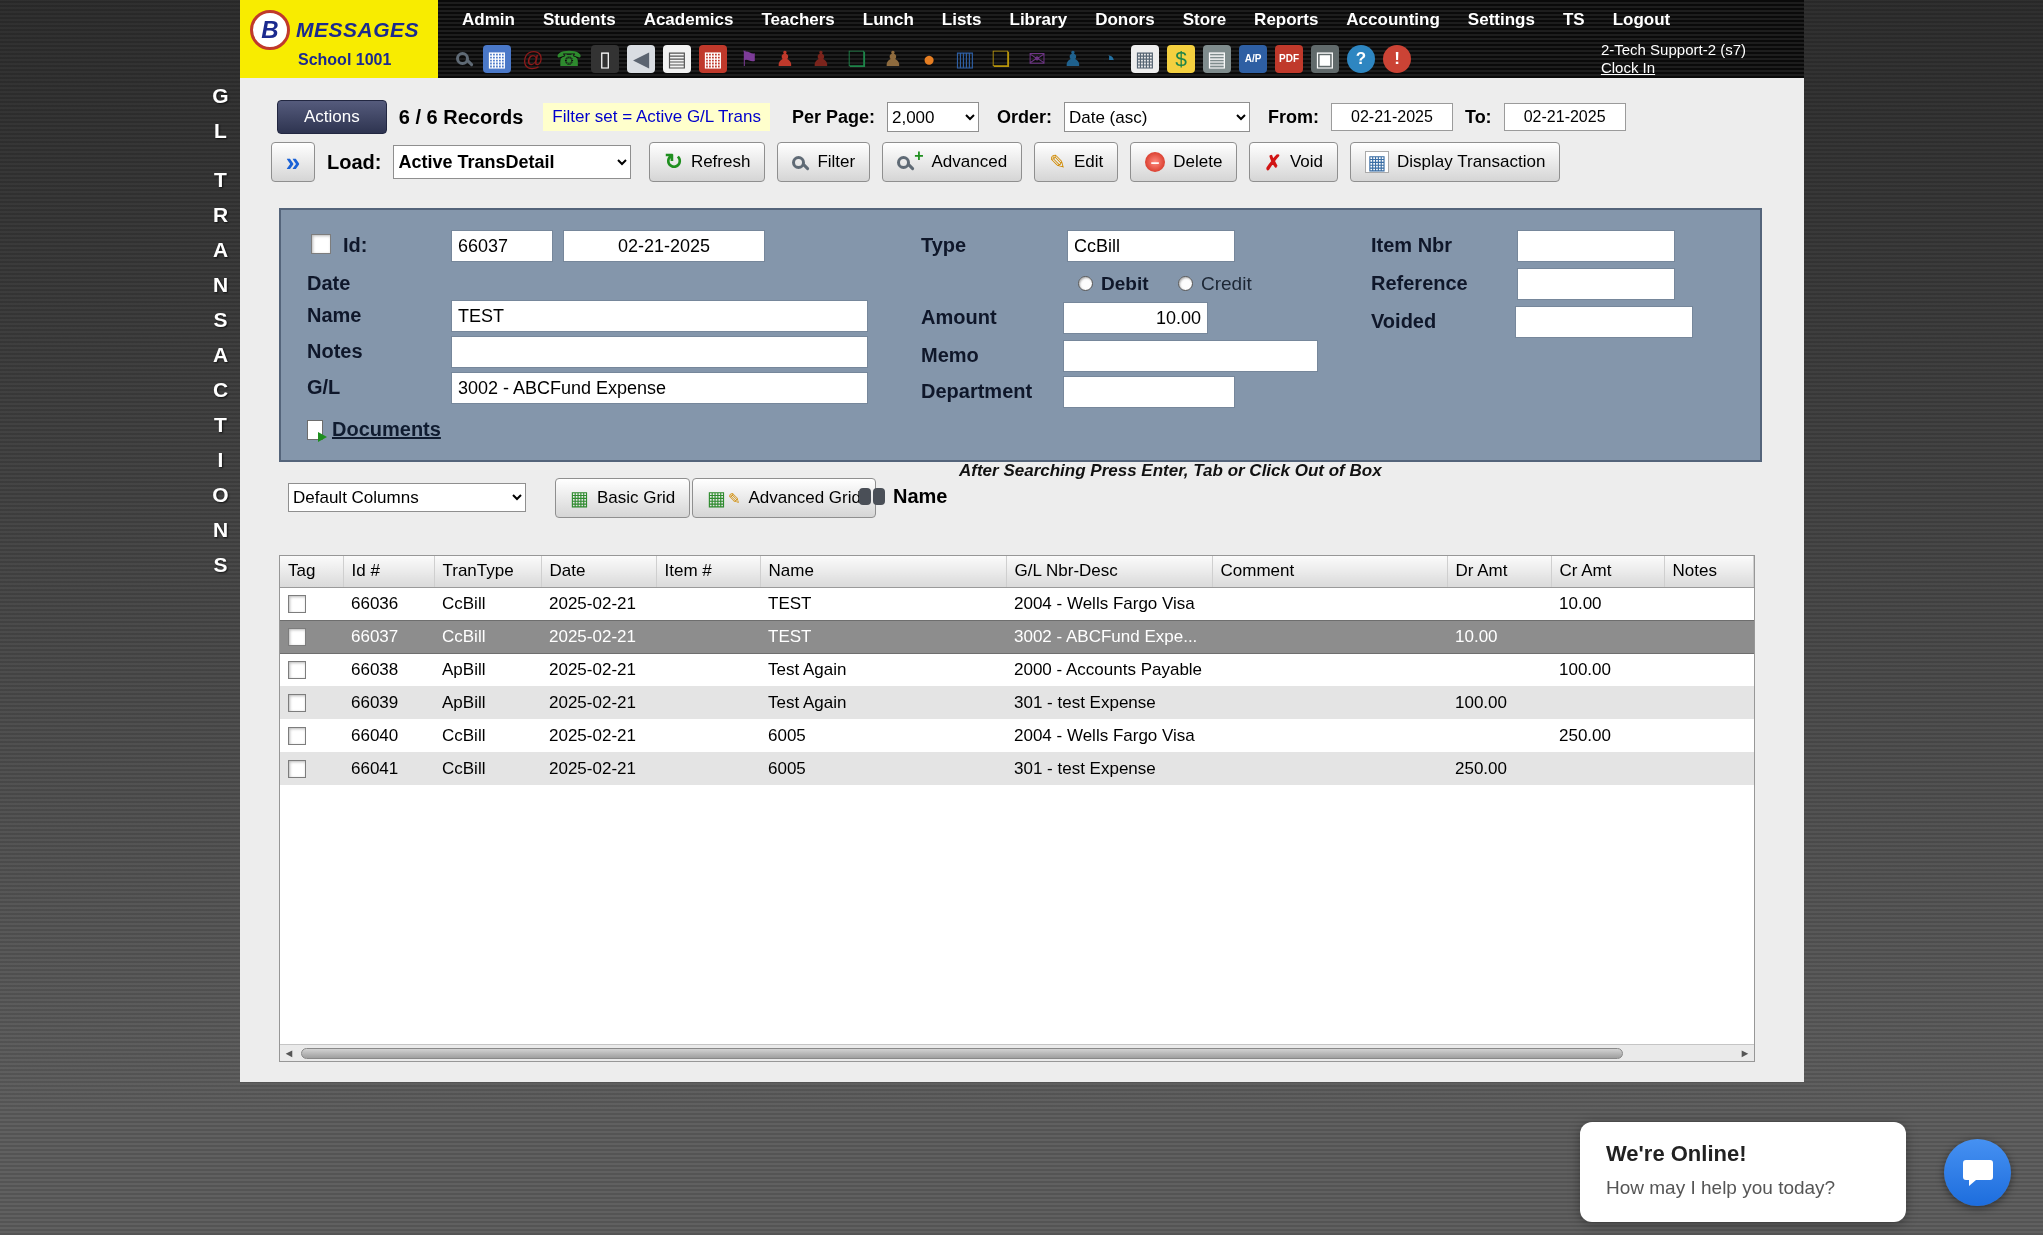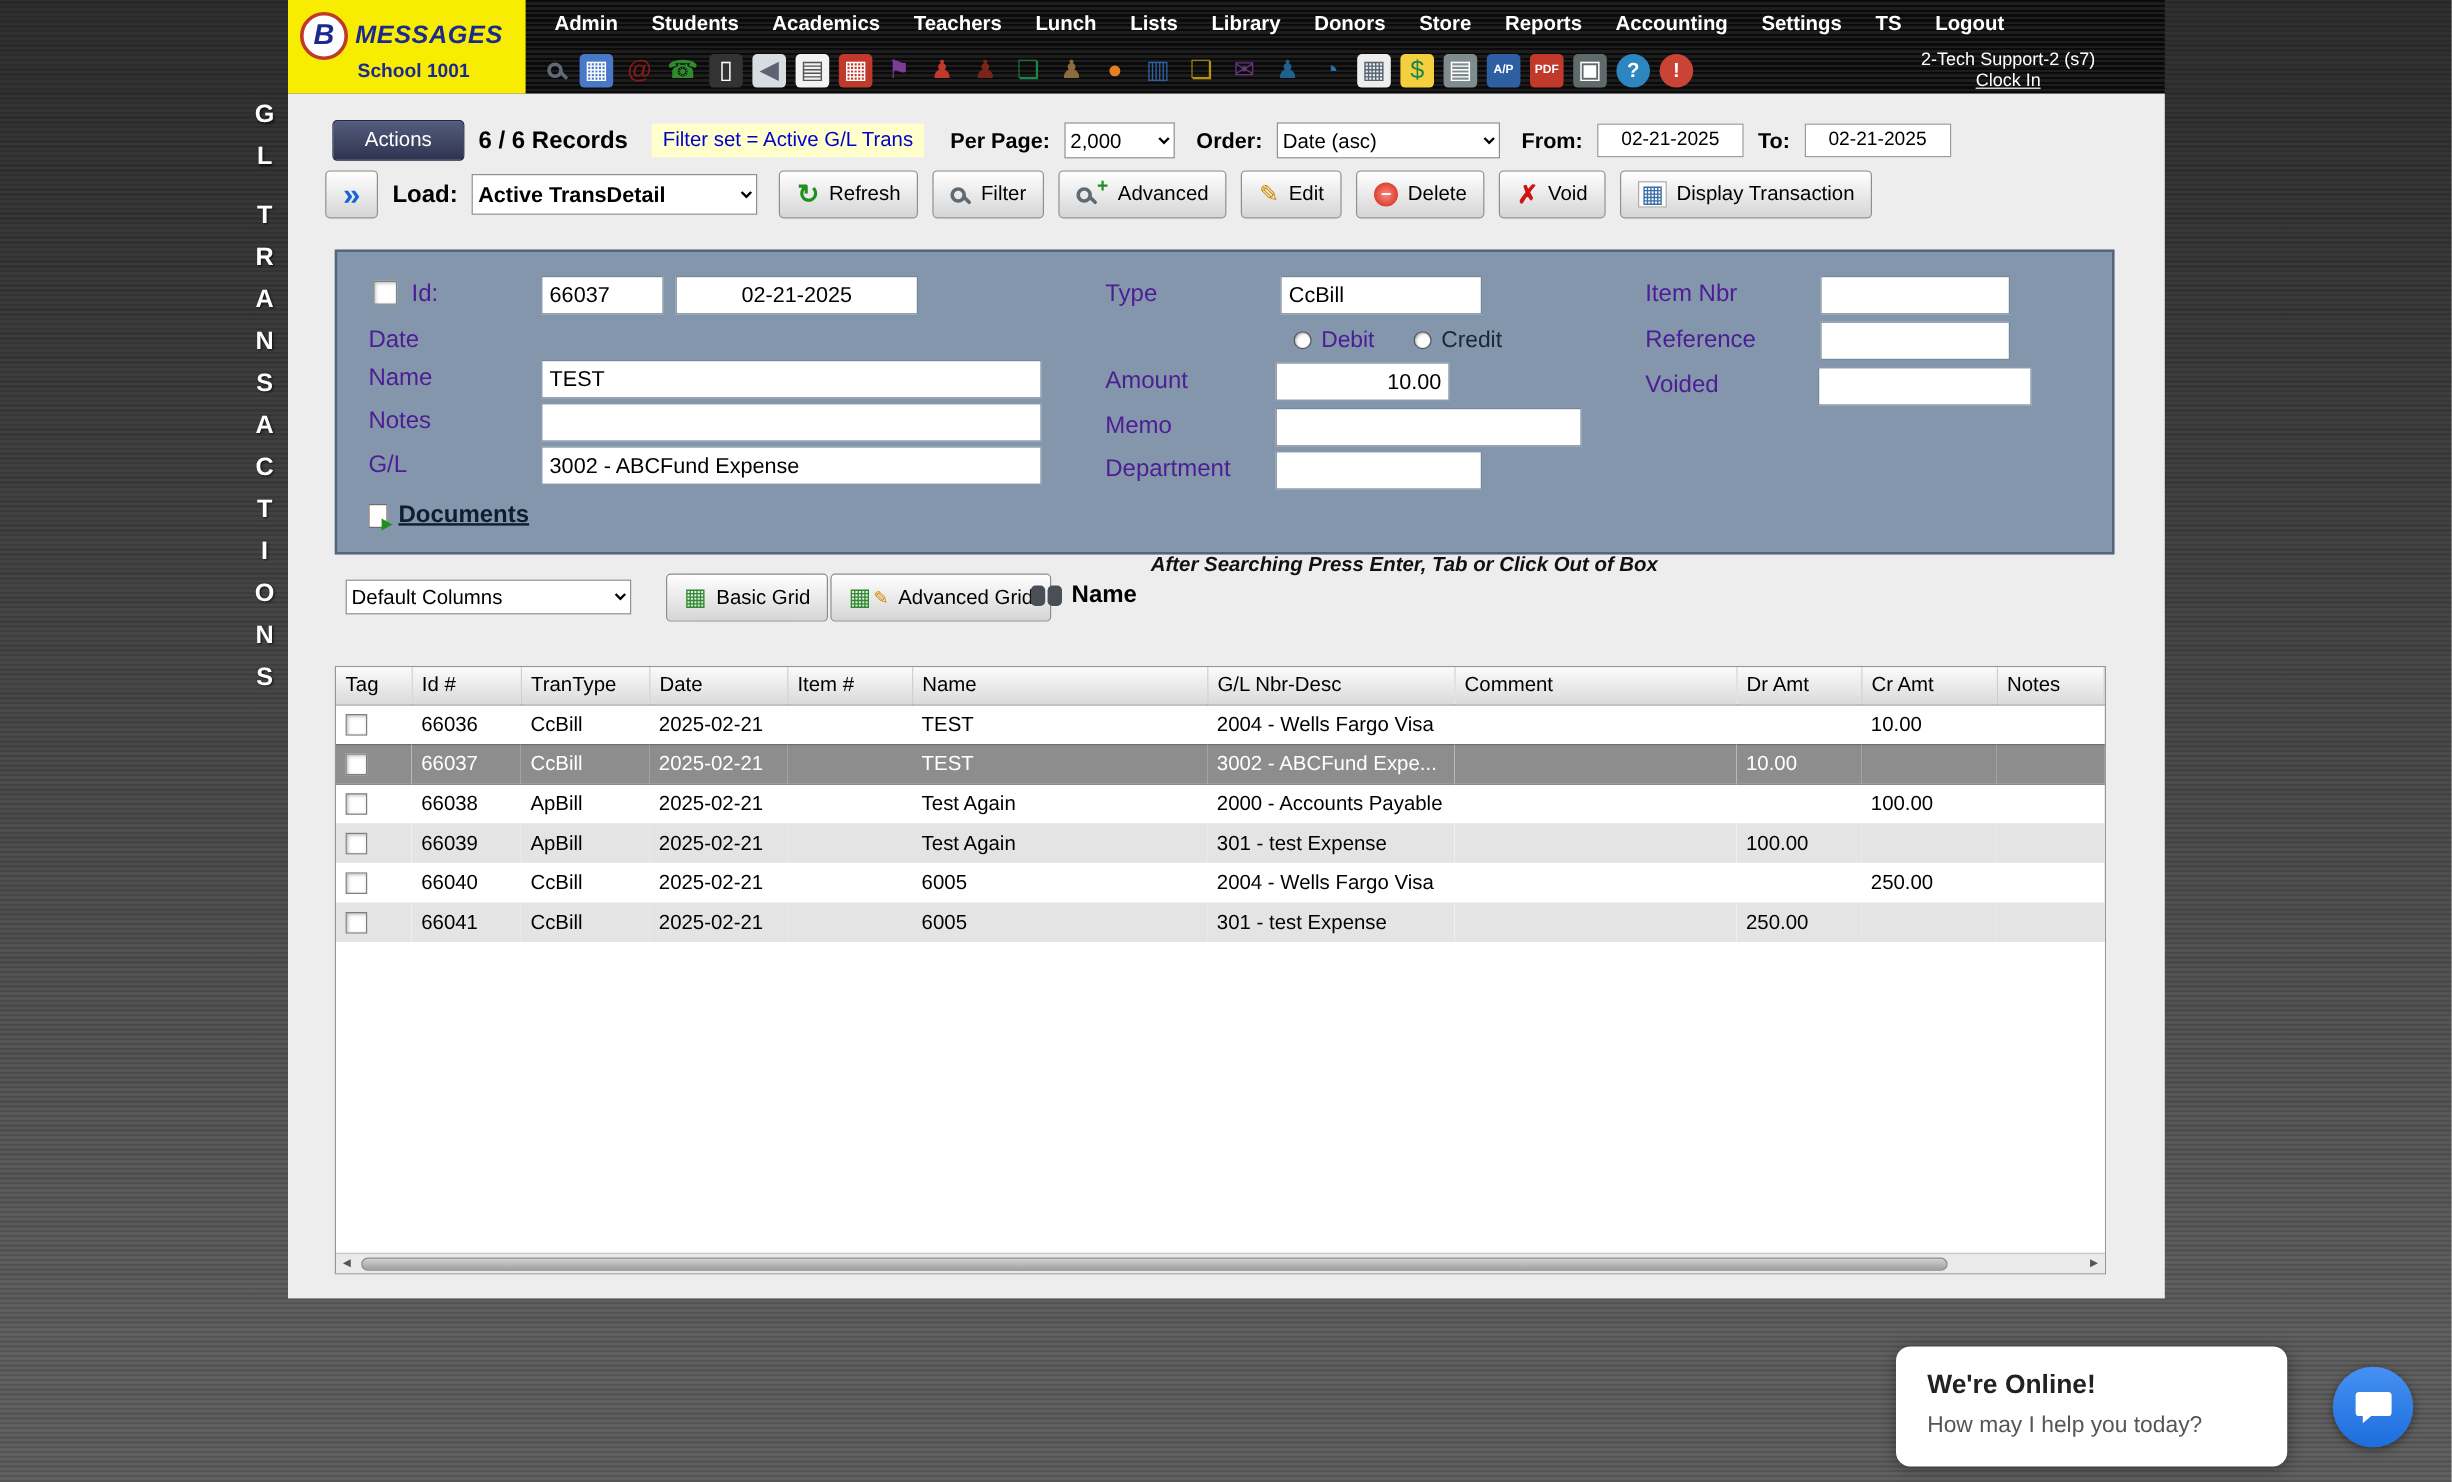--- a/index.html
+++ b/index.html
@@ -25,21 +25,21 @@
   .logo-mark { width:40px; height:40px; border-radius:50%; background:#fff; border:3px solid #c0392b; color:#1b2a8f; font-weight:bold; font-style:italic; font-size:24px; display:flex; align-items:center; justify-content:center; }
   .brand { color:#1b2a8f; font-weight:bold; font-style:italic; font-size:21px; letter-spacing:.5px; }
   .school { color:#1b2a8f; font-weight:bold; font-size:16px; margin-left:48px; margin-top:1px; }
   .header-right { flex:1; display:flex; flex-direction:column; position:relative; }
   .nav-bar { height:39px; display:flex; align-items:center; padding-left:10px; }
   .nav-item { color:#fff; font-weight:bold; font-size:17px; padding:0 14px; cursor:pointer; white-space:nowrap; }
   .icon-bar { height:39px; display:flex; align-items:center; gap:8px; padding-left:12px; }
   .tbicon { width:28px; height:28px; display:inline-flex; align-items:center; justify-content:center; font-size:21px; border-radius:4px; cursor:pointer; line-height:1; flex-shrink:0; }
   .tbicon.txt { font-size:10px; font-weight:bold; letter-spacing:0; }
   .tbicon.circle { border-radius:50%; font-size:17px; font-weight:bold; }
-  .user-area { position:absolute; right:58px; top:41px; text-align:center; color:#fff; font-size:15px; line-height:18px; }
+  .user-area { position:absolute; right:58px; top:41px; color:#fff; font-size:15px; line-height:18px; }
   .clock-in { color:#fff; text-decoration:underline; cursor:pointer; display:inline-block; }
 
   
   main { background:#ededed; height:1004px; position:relative; }
 
   .row1 { position:absolute; left:37px; top:22px; display:flex; align-items:center; gap:12px; height:34px; }
   .actions-btn { background:linear-gradient(#555b7c,#2e3450); color:#fff; border:1px solid #222741; border-radius:4px; padding:6px 26px; font-size:17px; cursor:pointer; font-family:inherit; }
   .records { font-weight:bold; font-size:20px; margin-left:0; white-space:nowrap; }
   .filter-set { background:#ffffcc; color:#0000cc; padding:4px 9px; font-size:17px; margin-left:8px; white-space:nowrap; }
   .lbl { font-weight:bold; font-size:18px; white-space:nowrap; }
@@ -61,21 +61,21 @@
   .ic.greengrid { color:#2e8b2e; font-size:20px; }
   .mag { width:13px; height:13px; border:3px solid #5f6a75; border-radius:50%; position:relative; display:inline-block; flex-shrink:0; }
   .mag::after { content:""; position:absolute; width:9px; height:3px; background:#5f6a75; right:-8px; bottom:-2px; transform:rotate(45deg); border-radius:2px; }
   .plus { color:#1f8f1f; font-weight:bold; font-size:16px; margin-left:-4px; margin-top:-12px; }
   .binoc { width:26px; height:17px; position:relative; display:inline-block; }
   .binoc::before,.binoc::after { content:""; position:absolute; top:0; width:12px; height:17px; background:#4a4f57; border-radius:4px; }
   .binoc::before { left:0; } .binoc::after { right:0; }
 
   
   .panel { position:absolute; left:39px; top:130px; width:1483px; height:254px; background:#8496ab; border:2px solid #54647a; }
-  .flabel { position:absolute; font-weight:normal; font-size:20px; color:#4c1d95; white-space:nowrap; }
+  .flabel { position:absolute; font-weight:bold; font-size:20px; color:#0f172a; white-space:nowrap; }
   .flabel.norm { font-weight:normal; color:#1c2634; }
   .finput { position:absolute; border:1px solid #76879b; background:#fff; font-size:18px; padding:0 6px; height:32px; font-family:inherit; }
   .cbx { width:20px; height:20px; background:#fff; border:1px solid #7d7d7d; box-shadow:inset 1px 1px 3px rgba(0,0,0,.28); display:inline-block; cursor:pointer; vertical-align:middle; }
   .radio { position:absolute; width:15px; height:15px; border-radius:50%; background:#fdfdfd; border:1px solid #555; box-shadow:inset 1px 1px 2px rgba(0,0,0,.3); cursor:pointer; }
   .doclink { position:absolute; left:26px; top:208px; display:flex; align-items:center; gap:9px; cursor:pointer; }
   .doclink span.txt { font-weight:bold; font-size:20px; color:#101c30; text-decoration:underline; }
   .docpage { width:16px; height:20px; background:#fff; border:1px solid #6d6d6d; display:inline-block; position:relative; }
   .docpage::after { content:""; position:absolute; right:-5px; bottom:-3px; border-left:9px solid #1f8f1f; border-top:5px solid transparent; border-bottom:5px solid transparent; }
 
   

